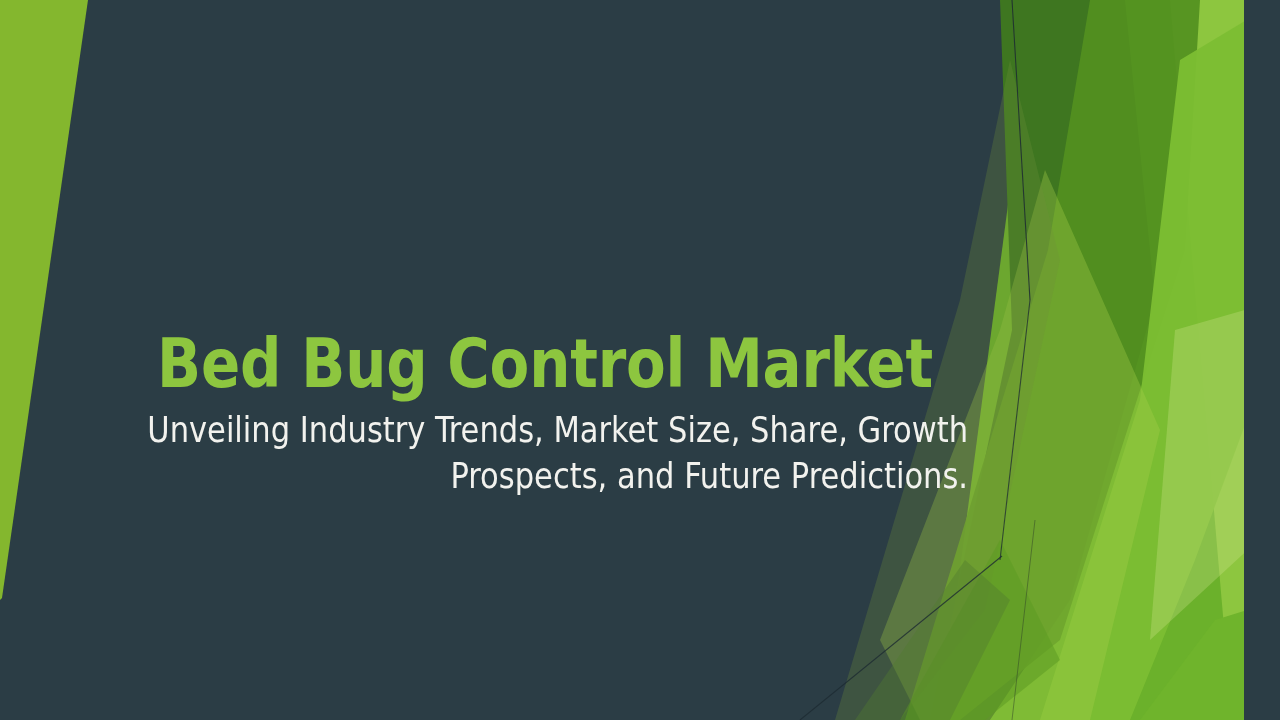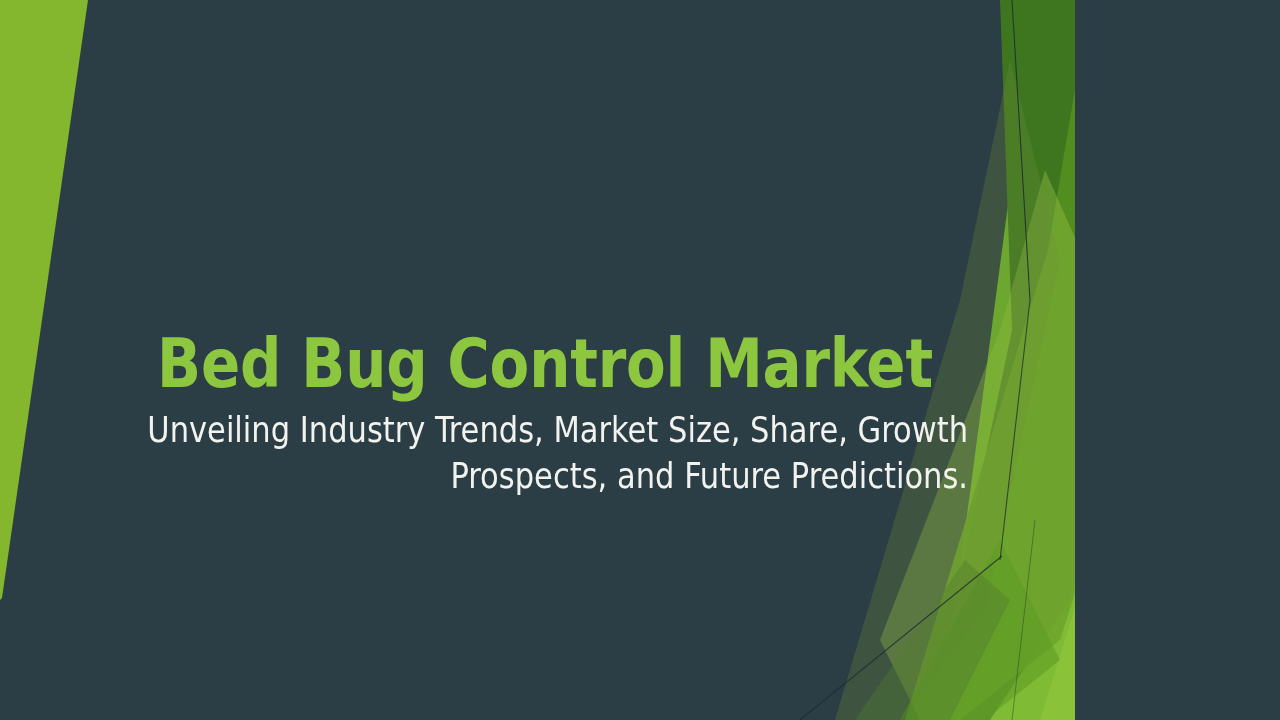--- a/index.html
+++ b/index.html
@@ -7,21 +7,21 @@
 
   html, body {
     width:1280px; height:720px;
     overflow:hidden;
     background:#2b3d45;
     font-family:"DejaVu Sans", sans-serif;
   }
 
   #slide {
     position:relative;
-    width:1075px;
+    width:1244px;
     height:720px;
     overflow:hidden;
     background:#4c1d95;
   }
 
   
   #facet-bg {
     position:absolute;
     top:0; left:0;
     width:1280px;

